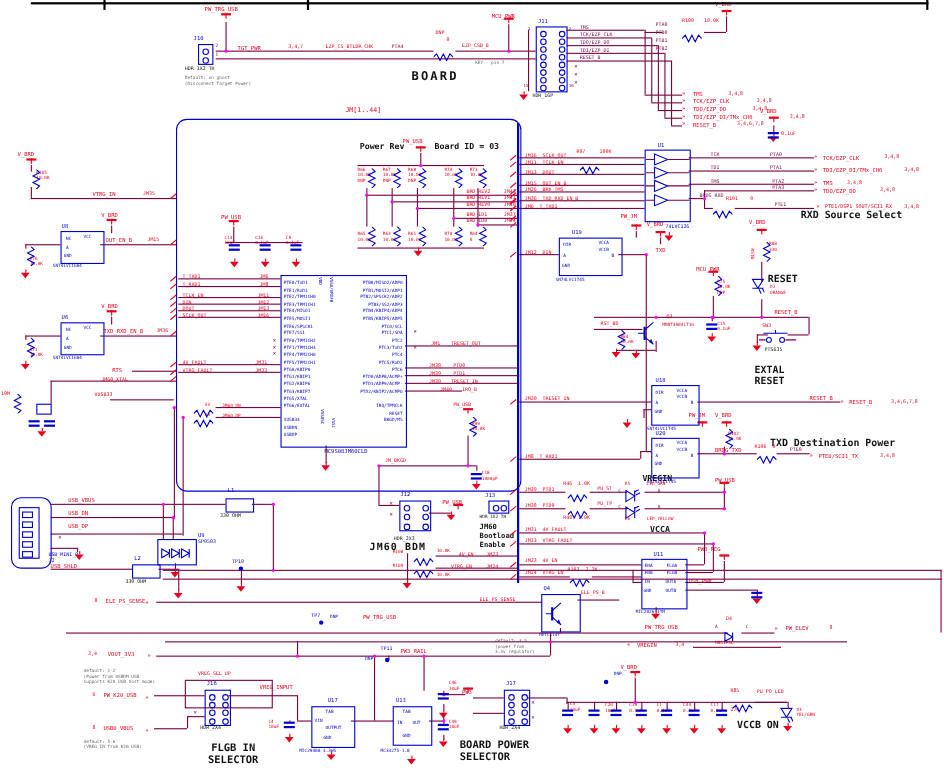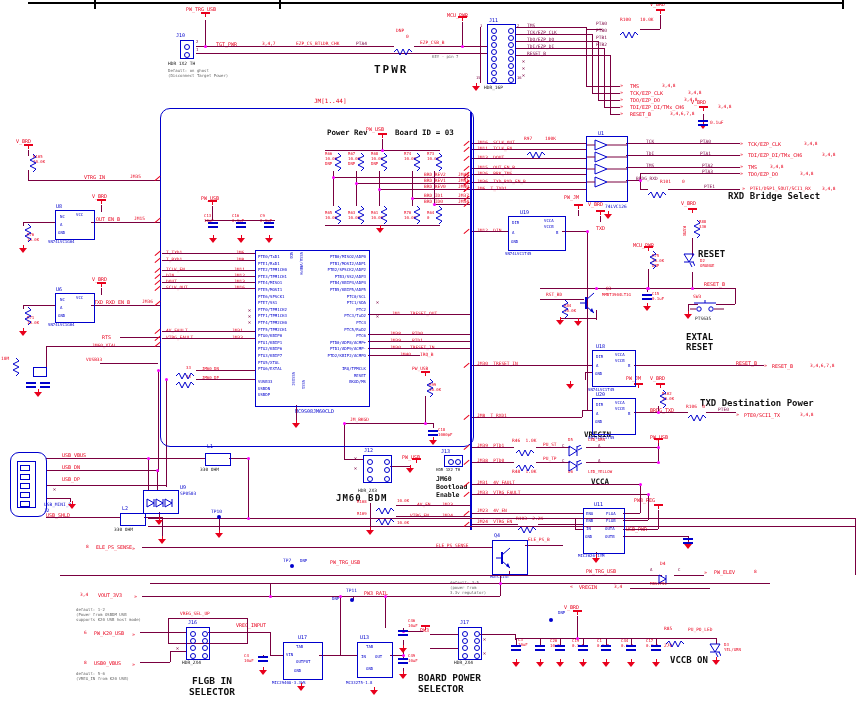--- a/index.html
+++ b/index.html
@@ -22,24 +22,24 @@
   #t-vreg{left:176px;top:675px;font-size:9.5px;text-align:center;width:72px;}
   #t-bpw{left:418px;top:672px;font-size:9.5px;}
   #t-pon{left:670px;top:655px;font-size:9px;}
   #t-mcu{left:295px;top:408px;font-size:5px;color:#0000cc;font-weight:normal;}
   #t-bus{left:314px;top:97px;font-size:6px;color:#e8001c;font-weight:normal;}
 </style>
 </head>
 <body>
 
 <div id="c">
-  <div class="ttl" id="t-jtag">TPWR</div>
+  <div class="ttl" id="t-jtag">BOARD</div>
   <div class="ttl" id="t-brev">Power Rev</div>
   <div class="ttl" id="t-bid">Board ID = 03</div>
-  <div class="ttl" id="t-rxd">RXD Bridge Select</div>
+  <div class="ttl" id="t-rxd">RXD Source Select</div>
   <div class="ttl" id="t-man">EXTAL
 RESET</div>
   <div class="ttl" id="t-txd">TXD Destination Power</div>
   <div class="ttl" id="t-rst">RESET</div>
   <div class="ttl" id="t-sta">VREGIN</div>
   <div class="ttl" id="t-tpw">VCCA</div>
   <div class="ttl" id="t-bdm">JM60 BDM</div>
   <div class="ttl" id="t-boot">JM60
 Bootload
 Enable</div>

